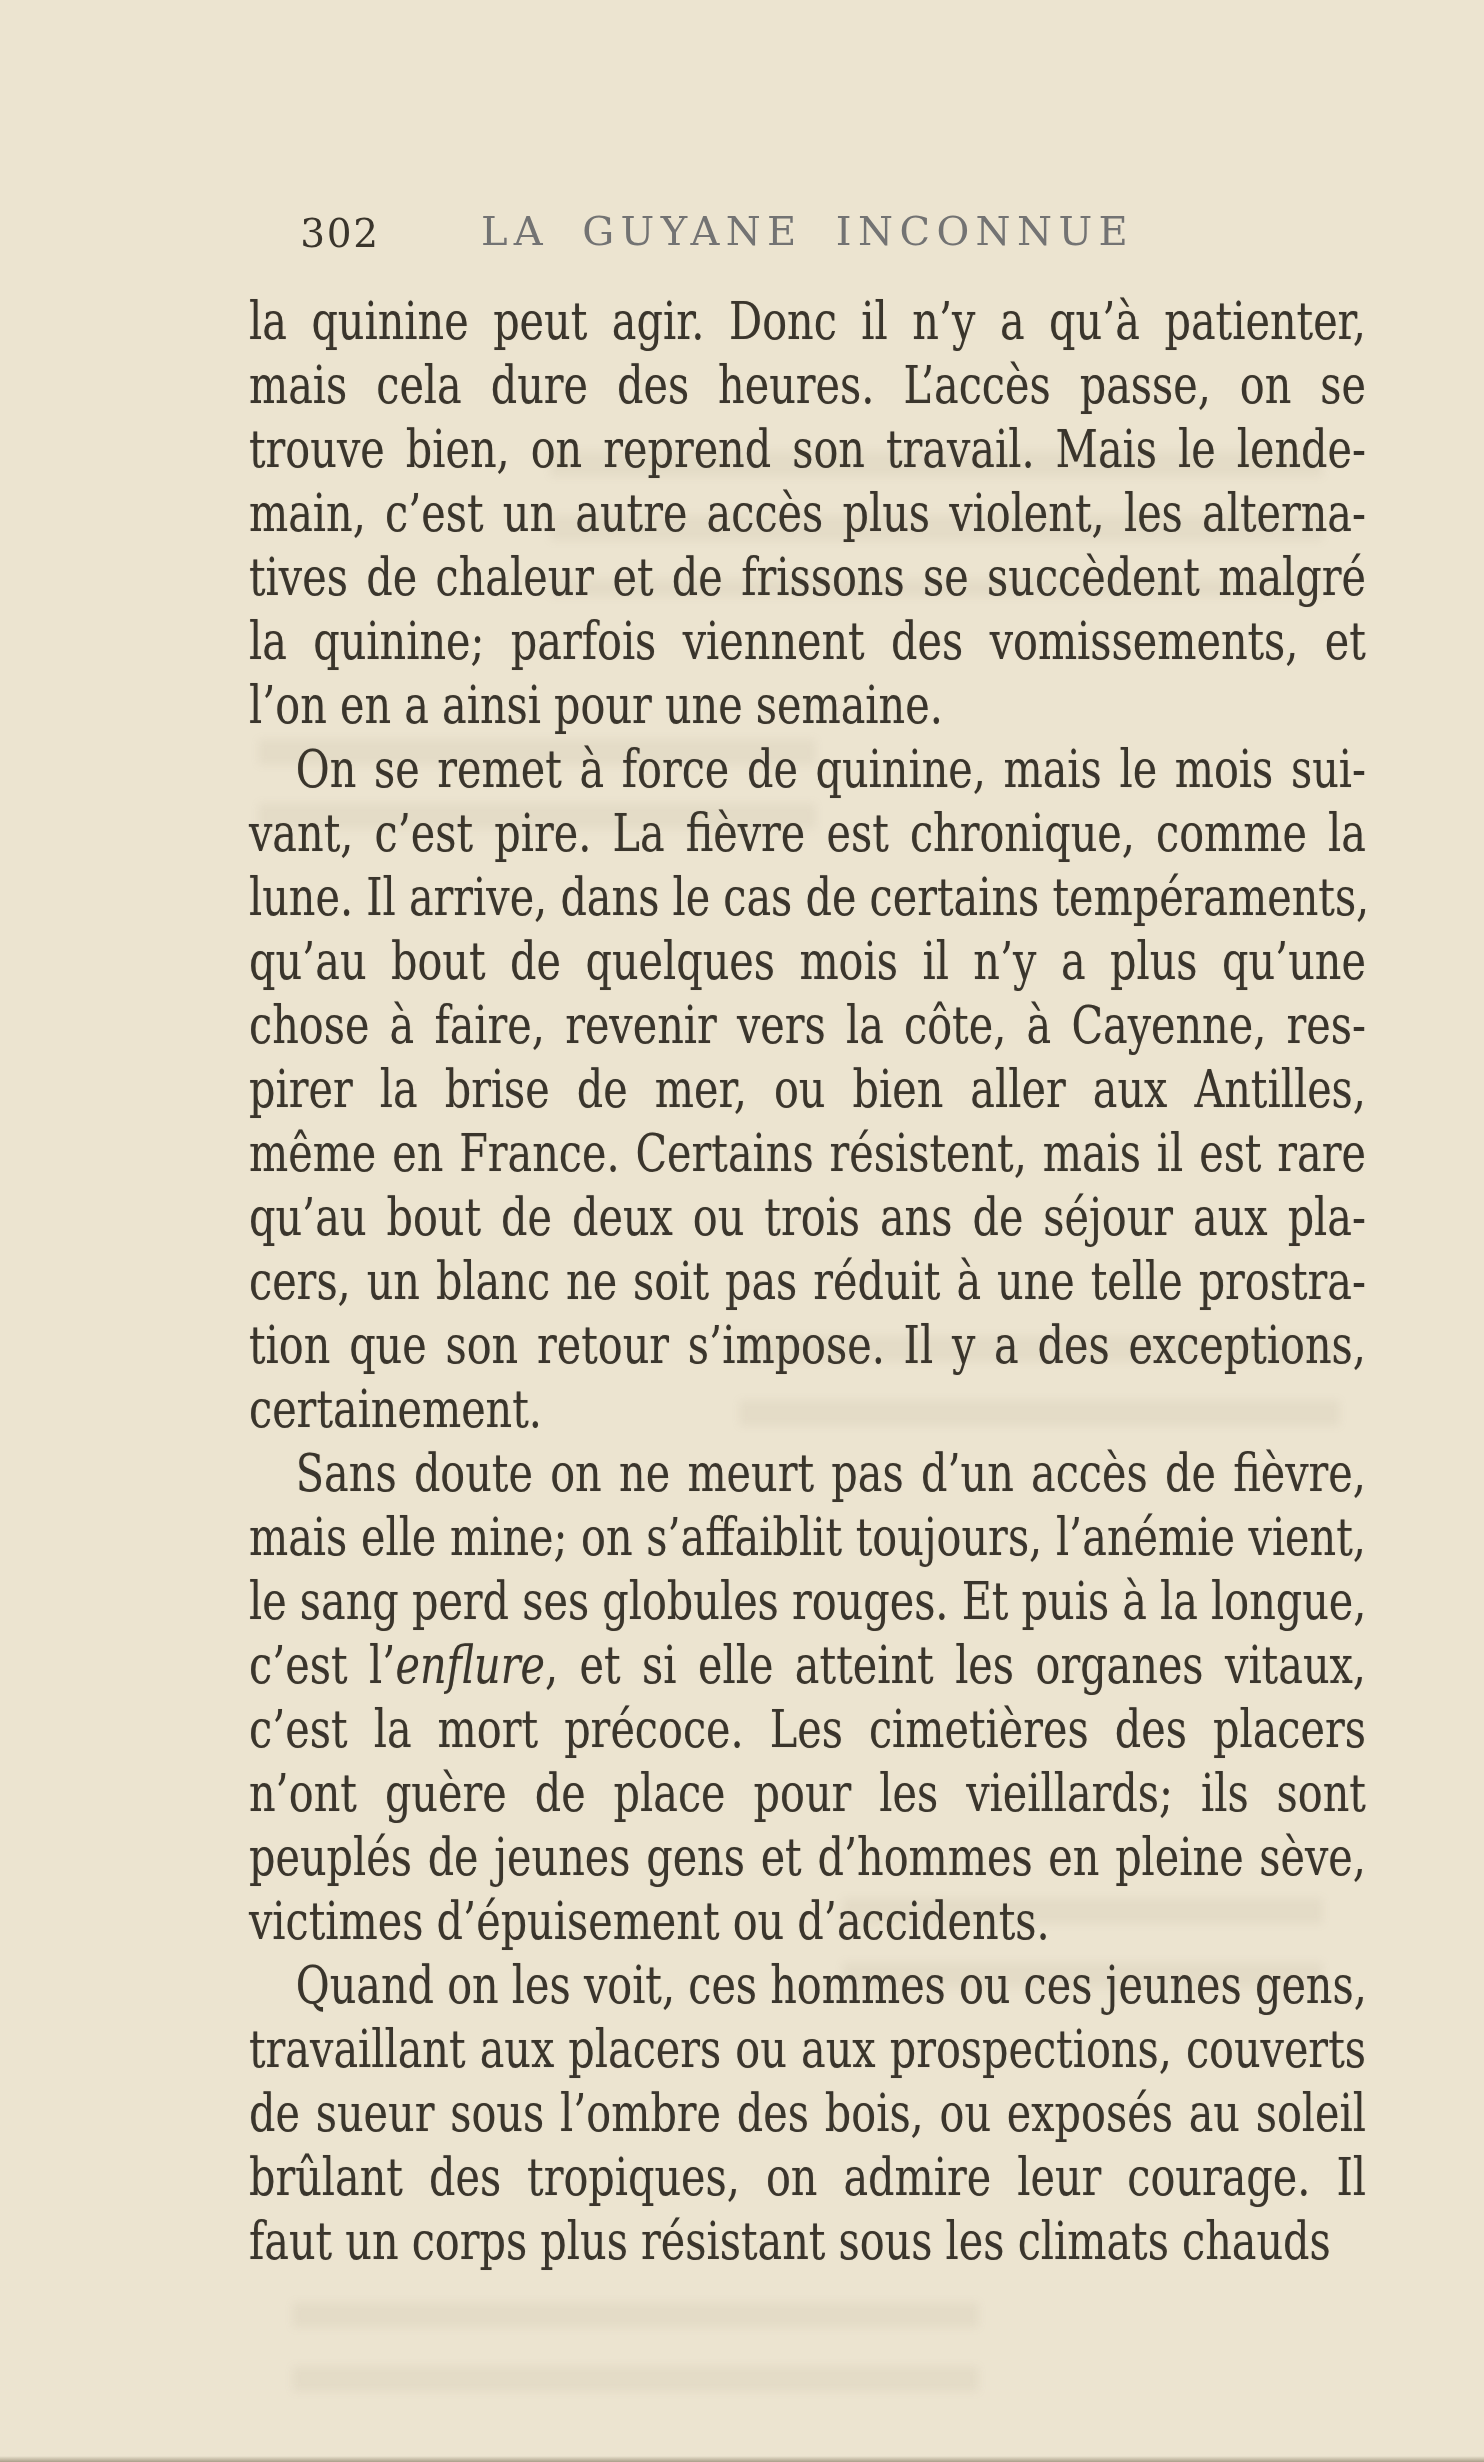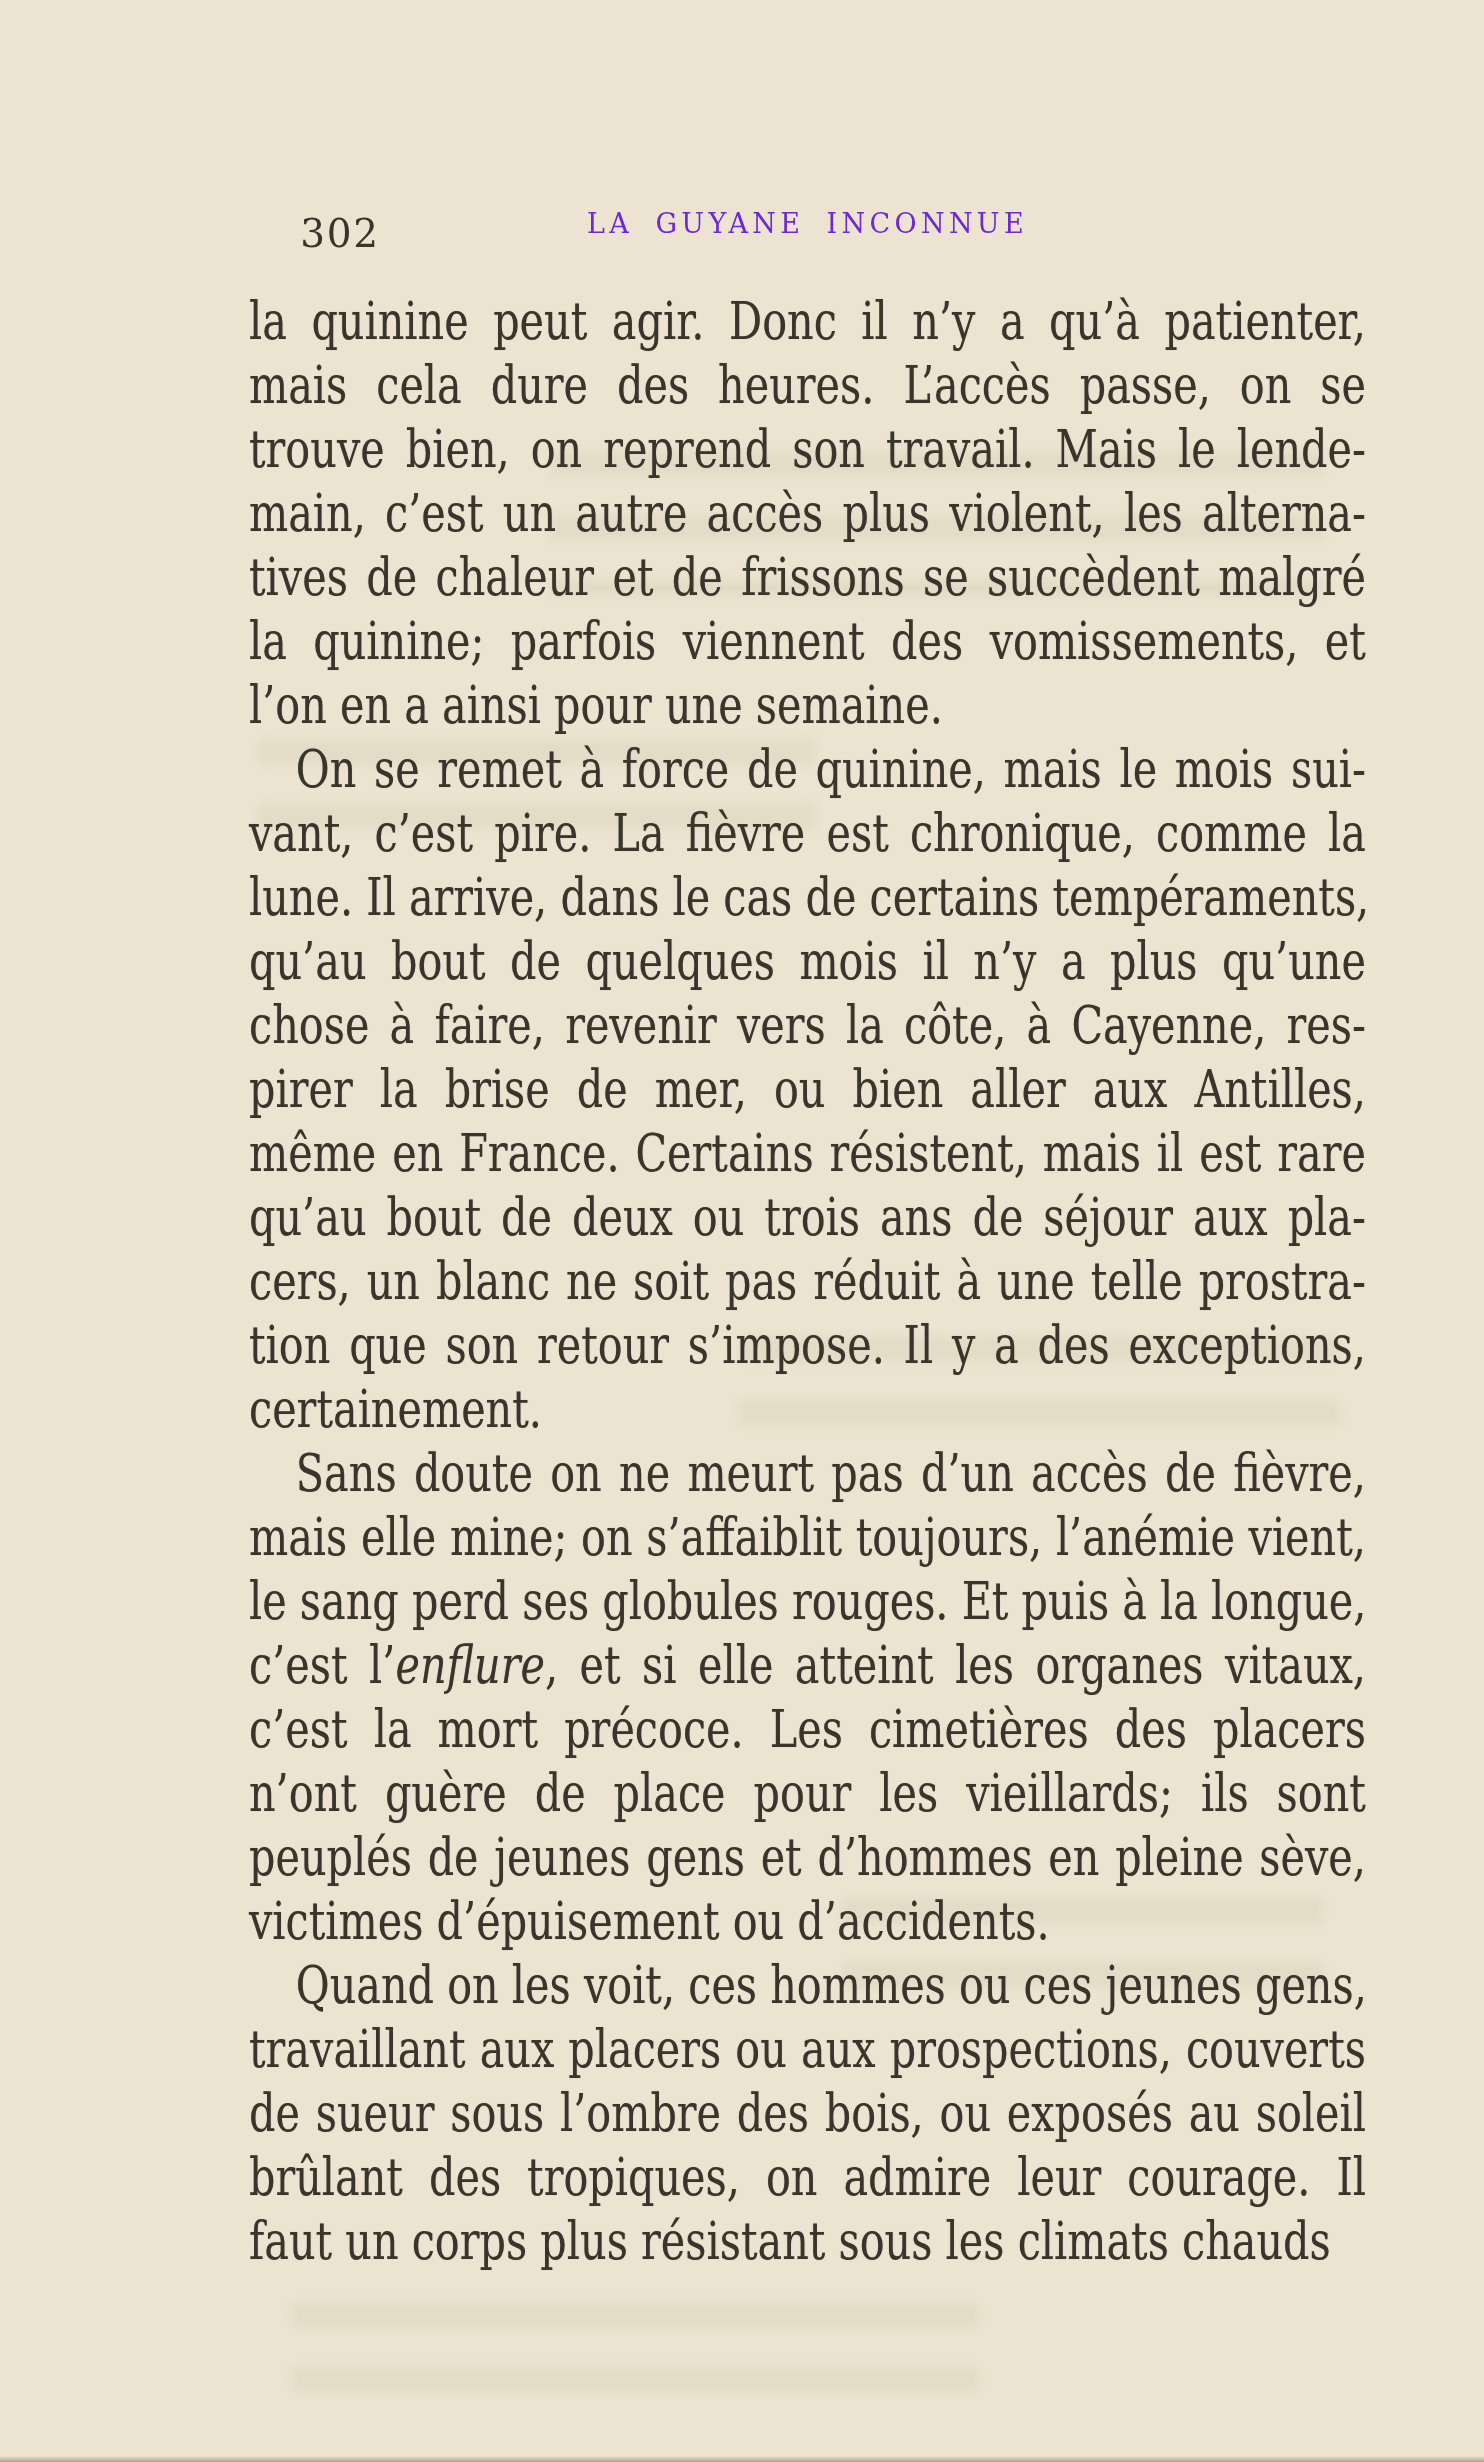--- a/index.html
+++ b/index.html
@@ -47,22 +47,22 @@
     left: 10.3px; top: 3.4px;
     font-size: 39px;
     color: #3a352c;
     letter-spacing: 1.7px;
     margin-left: 41px;
   }
   .running-title {
     position: absolute;
     left: 0; right: 0; top: 0;
     text-align: center;
-    font-size: 27px;
-    color: #6d28d9;
+    font-size: 40px;
+    color: #737373;
     letter-spacing: 0.16em;
     word-spacing: 0.35em;
     white-space: nowrap;
   }
 
   main.body-text {
     position: absolute;
     left: 249px;
     top: 289px;
     width: 1432px;               

